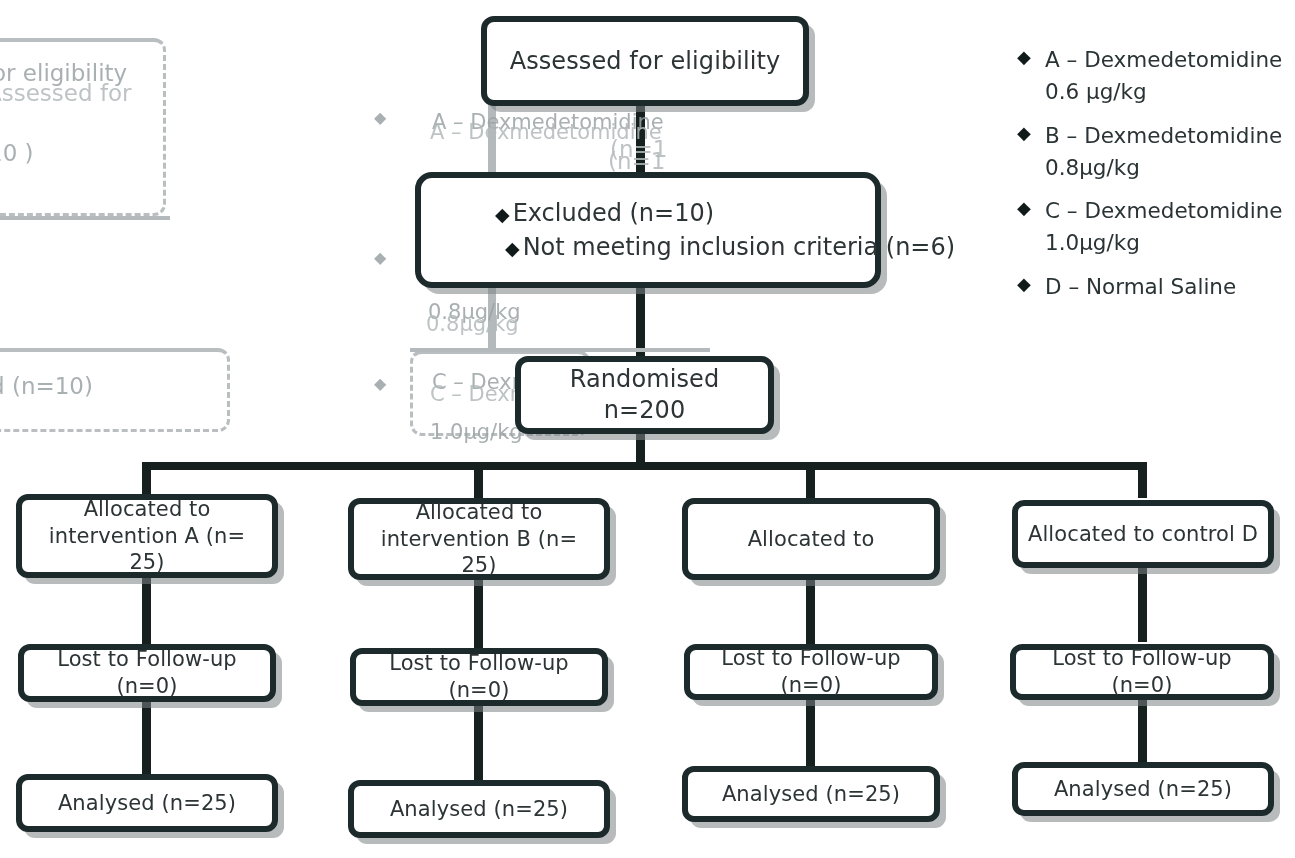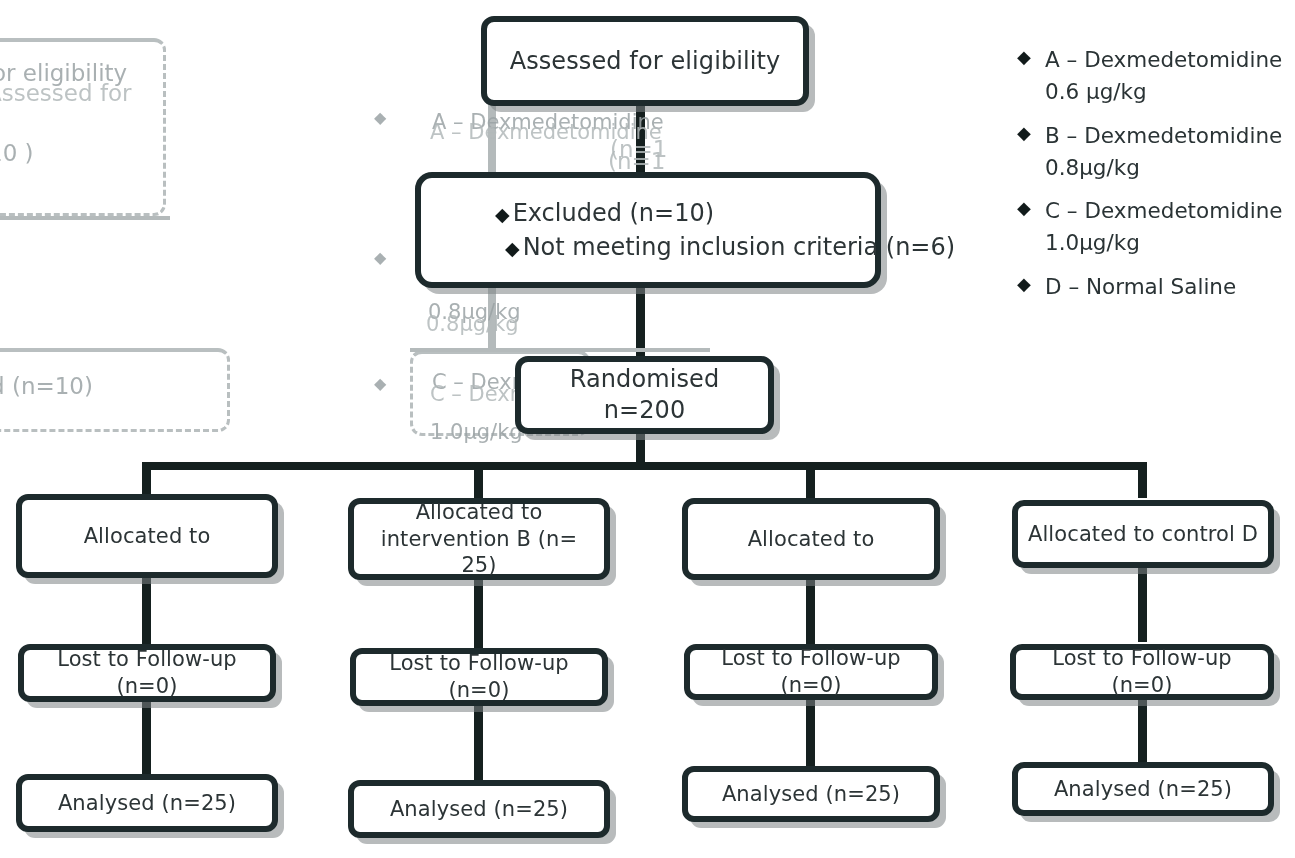--- a/index.html
+++ b/index.html
@@ -209,20 +209,21 @@
     </div>
   </div>
 
   <div class="box" id="box-randomised">
     <div class="txt">Randomised n=200</div>
   </div>
 
   <div class="box alloc" style="left:16px; top:494px; width:262px; height:84px;">
     <div class="txt">
       <div>Allocated to</div>
+      <div>intervention A (n= 25)</div>
     </div>
   </div>
   <div class="box lost" style="left:18px; top:644px; width:258px; height:58px;">
     <div class="txt">Lost to Follow-up (n=0)</div>
   </div>
   <div class="box analysed" style="left:16px; top:774px; width:262px; height:58px;">
     <div class="txt">Analysed (n=25)</div>
   </div>
 
   <div class="box alloc" style="left:348px; top:498px; width:262px; height:82px;">

